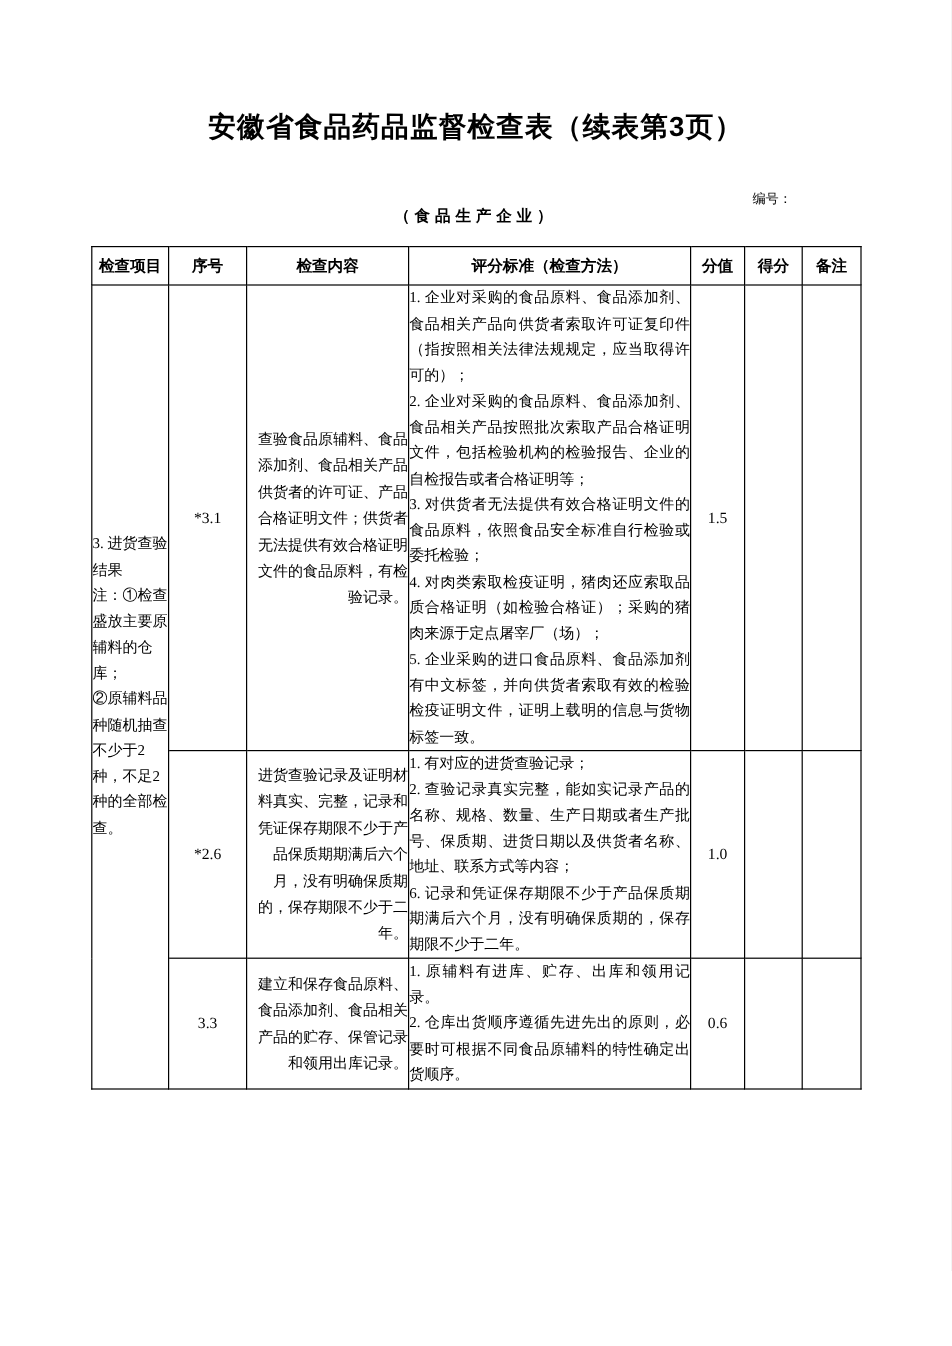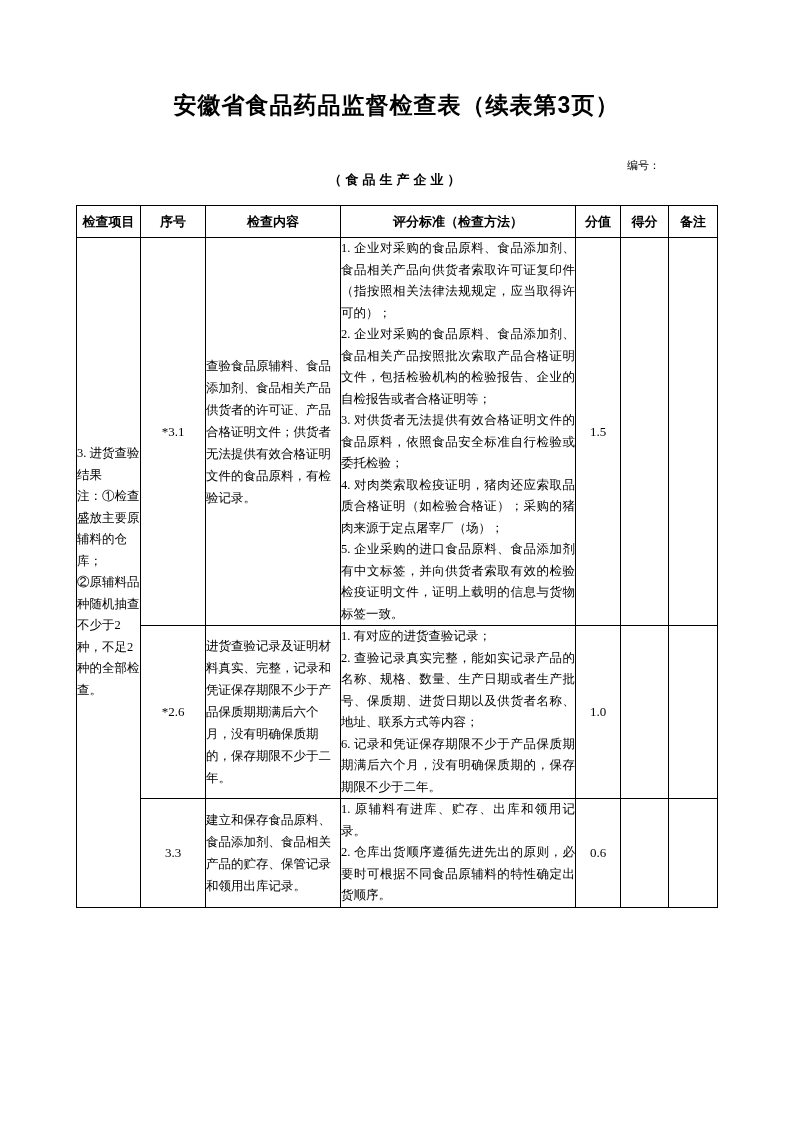--- a/index.html
+++ b/index.html
@@ -74,21 +74,21 @@
     line-height: 21.5px;
     padding: 2px 4px;
   }
   td.no-cell {
     text-align: center;
     vertical-align: middle;
     font-size: 13px;
   }
   td.content-cell {
     vertical-align: middle;
-    text-align: left;
+    text-align: right;
     font-size: 12.5px;
     line-height: 22px;
     padding: 3px 4px 3px 8px;
   }
   td.standard-cell {
     vertical-align: middle;
     text-align: justify;
     white-space: pre-line;
     font-size: 12.5px;
     line-height: 21.5px;

